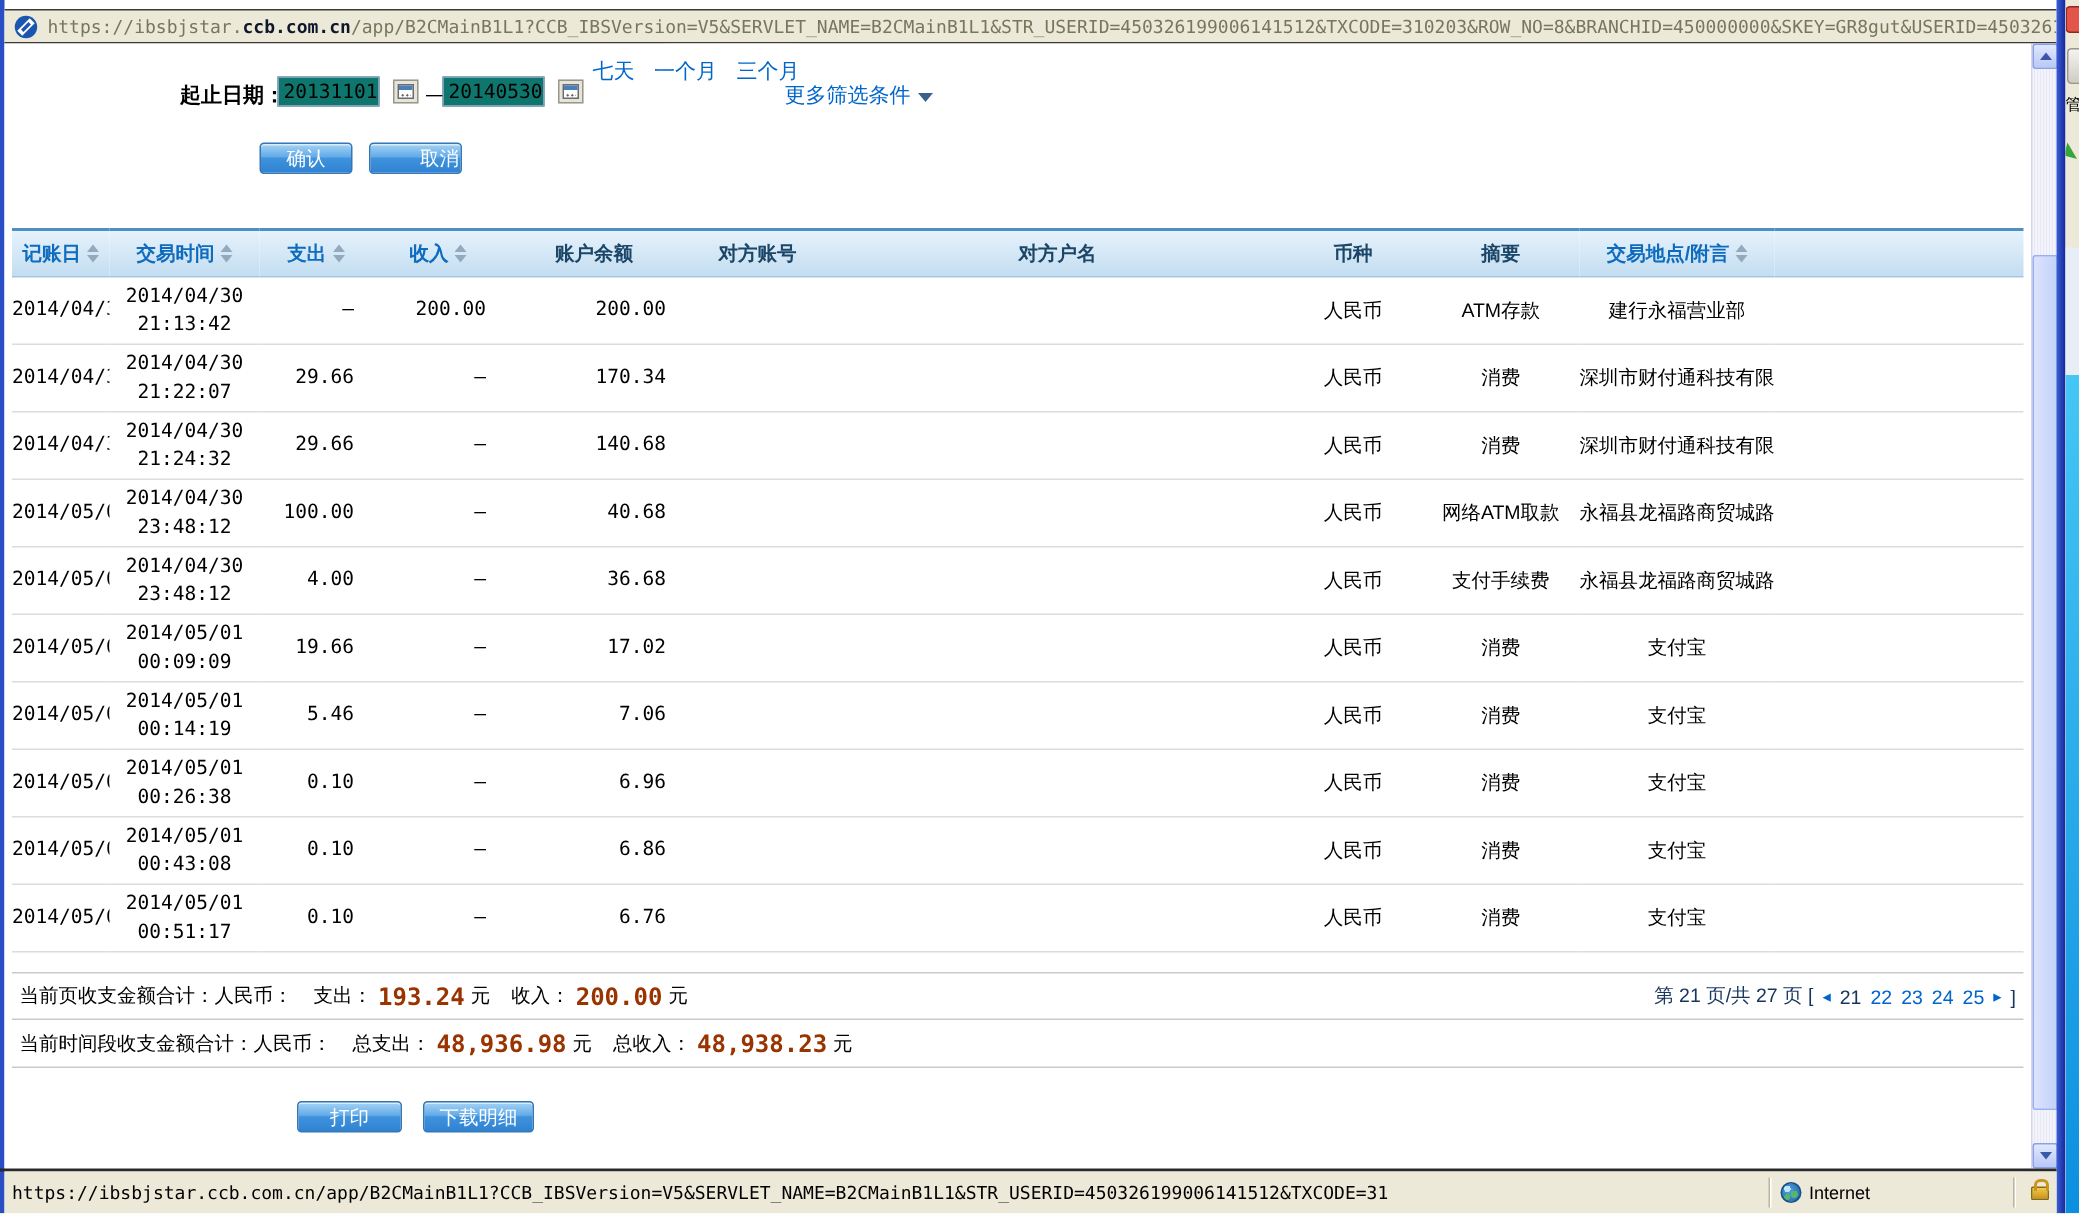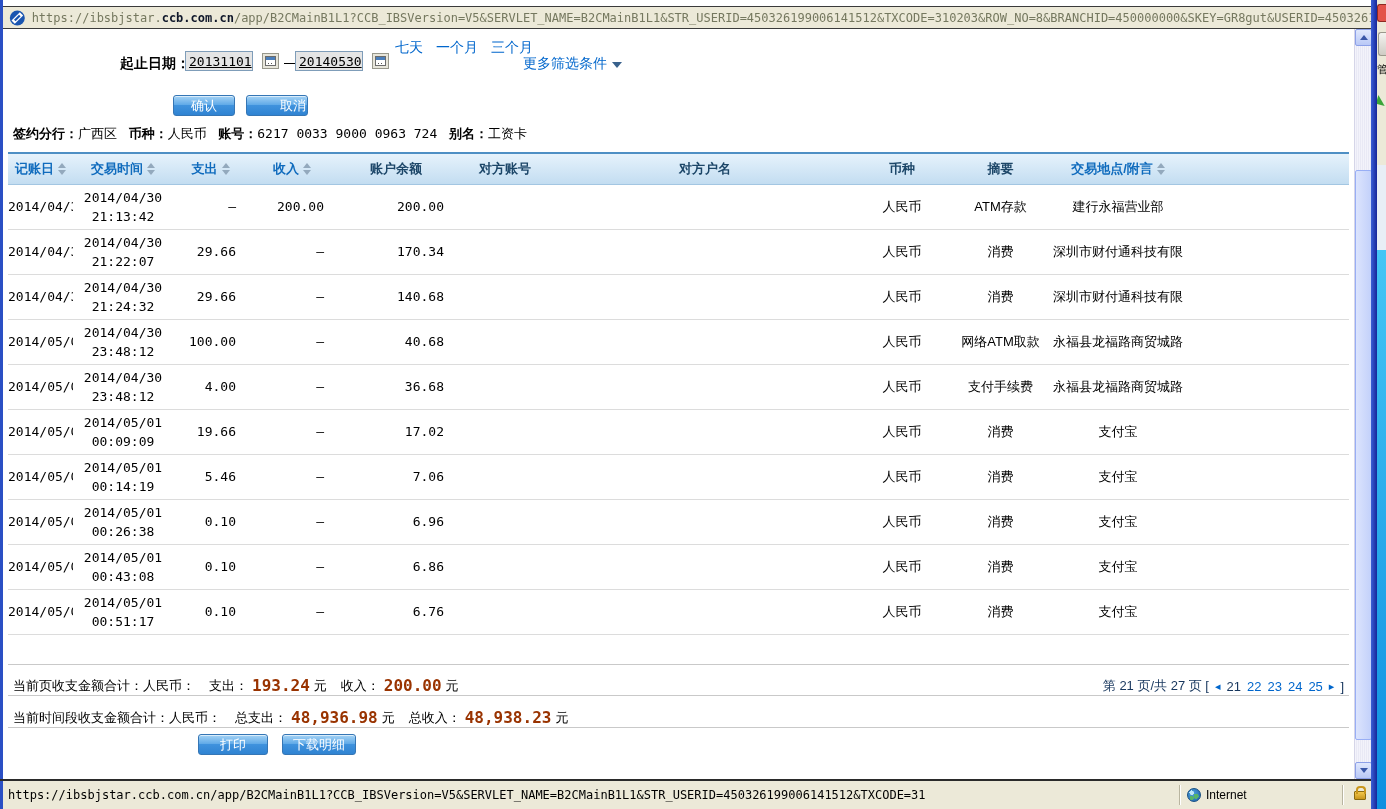--- a/index.html
+++ b/index.html
@@ -15,21 +15,21 @@
              border-top:1px solid #3a3a3a; border-bottom:1px solid #3a3a3a;
              display:flex; align-items:center; padding-left:6px; overflow:hidden; white-space:nowrap; }
   .url-text { font-family:"DejaVu Sans Mono", monospace; font-size:12px; color:#75785f; margin-left:6px; overflow:hidden; }
   .url-text b { color:#0f172a;text-align:center; }
   .artifact-box { position:absolute; left:443px; top:29px; width:90px; height:8px; background:#d2d0c6; border:1px solid #aaa89c; }
 
   
   .content { position:absolute; left:3px; top:29px; width:1351px; height:750px; background:#fff; }
 
   .filter-label { position:absolute; left:117px; top:26px; font-size:14px; font-weight:bold; color:#000; }
-  .date-input { position:absolute; top:22px; width:68px; height:20px; border:1px solid #7f9db9; font-family:"DejaVu Sans Mono",monospace; font-size:13px; padding-left:3px; color:#000; background:#e5e5e5;text-decoration:underline; }
+  .date-input { position:absolute; top:22px; width:68px; height:20px; border:1px solid #7f9db9; font-family:"DejaVu Sans Mono",monospace; font-size:13px; padding-left:3px; color:#000; background:#0f766e; }
   .cal-btn { position:absolute; top:24px; width:17px; height:16px; background:#e7e5da; border:1px solid #97978b; display:flex; align-items:center; justify-content:center; cursor:pointer; }
   .cal-glyph { width:11px; height:10px; background:#fff; border:1px solid #6b6b6b; position:relative; }
   .cal-glyph::before { content:""; position:absolute; left:0; top:0; width:100%; height:3px; background:#4a7ebb; }
   .cal-glyph::after { content:""; position:absolute; left:1px; top:5px; width:7px; height:3px;
       background:radial-gradient(circle, #555 35%, transparent 40%) 0 0/3px 3px repeat; }
   .date-dash { position:absolute; left:281px; top:25px; font-size:14px; color:#000; }
   .quick-links { position:absolute; left:392px; top:10px; display:flex; gap:13px; }
   .quick-links a, .more-filters { color:#0066cc; font-size:14px; text-decoration:none; cursor:pointer; }
   .more-filters { position:absolute; left:520px; top:26px; display:flex; align-items:center; gap:5px; }
   .dd-arrow { width:0; height:0; border-left:5px solid transparent; border-right:5px solid transparent; border-top:6px solid #39618c; margin-top:2px; }
@@ -53,21 +53,21 @@
   .sort-ic { display:inline-flex; flex-direction:column; gap:2px; margin-left:4px; vertical-align:middle; }
   .sort-ic i { display:block; width:0; height:0; border-left:4px solid transparent; border-right:4px solid transparent; }
   .sort-ic .up { border-bottom:5px solid #93a9bd; }
   .sort-ic .dn { border-top:5px solid #93a9bd; }
   .tx-table tbody td { height:45px; border-bottom:1px solid #dcdcdc; font-size:13px; color:#000; text-align:center; vertical-align:middle; overflow:hidden; white-space:nowrap; }
   .tx-table td.mono, .tx-table td .mono { font-family:"DejaVu Sans Mono",monospace; }
   .tx-table td.rnum { text-align:right; padding-right:12px; font-family:"DejaVu Sans Mono",monospace; }
   .tx-table td .tline { line-height:19px; font-family:"DejaVu Sans Mono",monospace; }
 
   
-  .sum-row { position:absolute; left:5px; width:1341px; height:32px; display:flex; align-items:flex-end; font-size:13px; color:#000; padding:0 5px;margin-top:16px; }
+  .sum-row { position:absolute; left:5px; width:1341px; height:32px; display:flex; align-items:center; font-size:13px; color:#000; padding:0 5px; }
   .sum-row.first { top:619px; border-top:1px solid #c9c9c9; border-bottom:1px solid #c9c9c9; }
   .sum-row.second { top:651px; border-bottom:1px solid #c9c9c9; }
   .sum-row .amt { color:#993300; font-weight:bold; font-size:16px; font-family:"DejaVu Sans Mono",monospace; margin:0 4px; }
   .sum-row .lbl { margin-left:14px; }
   .pager { margin-left:auto; display:flex; align-items:center; gap:6px; font-size:13px; color:#17365d; white-space:nowrap; }
   .pager a { color:#0066cc; text-decoration:none; cursor:pointer; }
   .pager .cur { color:#17365d; }
   .pager .arrow { color:#0066cc; font-size:11px; cursor:pointer; }
 
   
@@ -142,26 +142,20 @@
         <a>三个月</a>
       </span>
     <span class="more-filters">
       <span>更多筛选条件</span>
       <span class="dd-arrow"></span>
     </span>
 
     <button class="xp-btn" style="left:170px; top:66px; width:62px;">确认</button>
     <button class="xp-btn" style="left:243px; top:66px; width:62px;padding-left:32px;">取消</button>
 
-    <div class="account-line">
-      <b>签约分行：</b><span class="val">广西区</span>
-      <b>币种：</b><span class="val">人民币</span>
-      <b>账号：</b><span class="val num">6217 0033 9000 0963 724</span>
-      <b>别名：</b><span class="val">工资卡</span>
-    </div>
 
     <table class="tx-table">
       <colgroup>
         <col style="width:65px">
           <col style="width:100px">
           <col style="width:75px">
           <col style="width:88px">
         <col style="width:120px">
           <col style="width:98px">
           <col style="width:302px">

